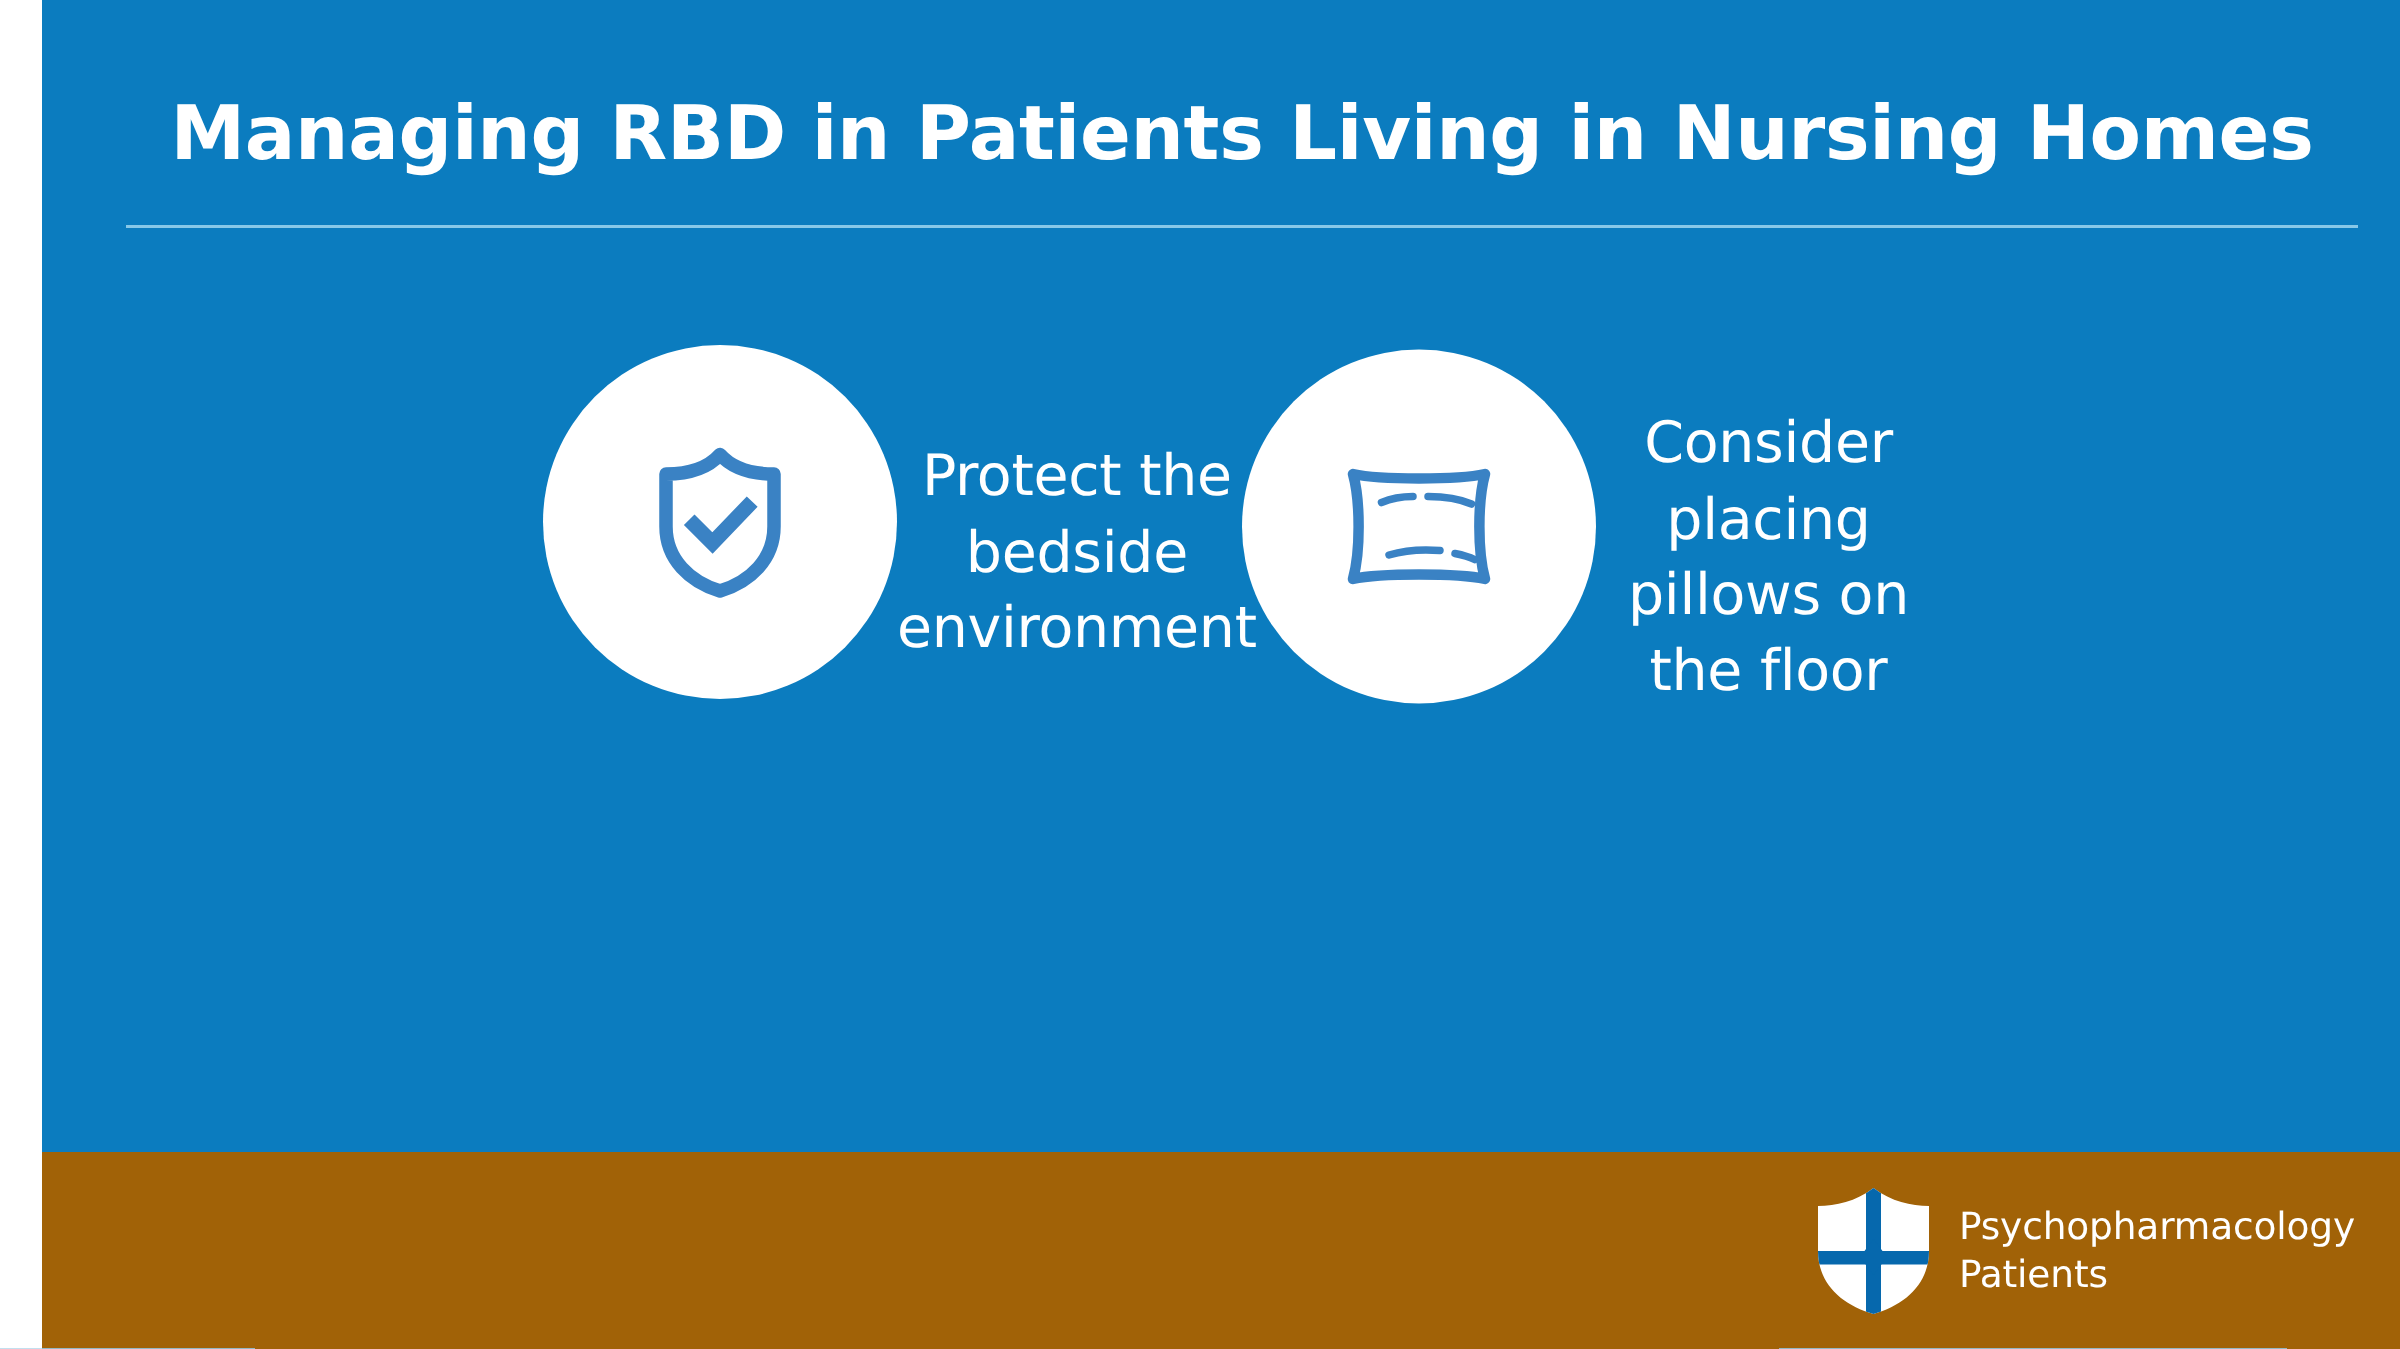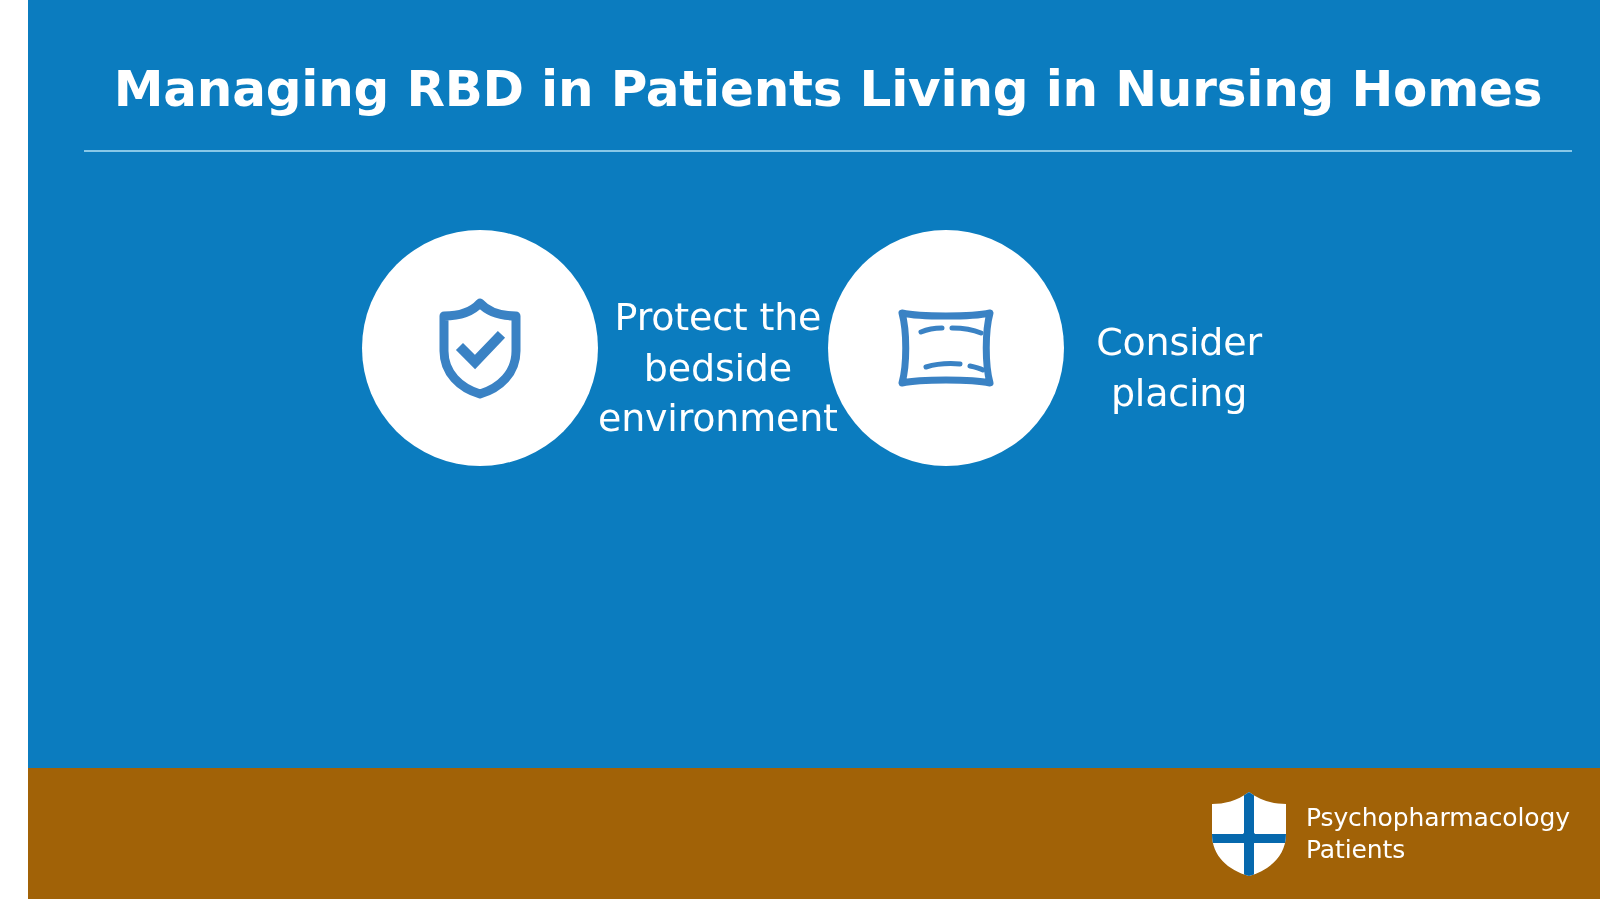--- a/index.html
+++ b/index.html
@@ -153,20 +153,21 @@
             <path d="M12 8 C30 12 82 12 100 8 C95 26 95 60 100 78 C82 74 30 74 12 78 C17 60 17 26 12 8 Z" stroke="#3a82c4" stroke-width="7" stroke-linejoin="round" stroke-linecap="round" fill="none"></path>
             <path d="M31 27 C38 24 46 23 52 23" stroke="#3a82c4" stroke-width="5" stroke-linecap="round" fill="none"></path>
             <path d="M62 23 C74 23 84 25 91 28" stroke="#3a82c4" stroke-width="5" stroke-linecap="round" fill="none"></path>
             <path d="M36 62 C46 59 58 58 70 59" stroke="#3a82c4" stroke-width="5" stroke-linecap="round" fill="none"></path>
             <path d="M80 61 C85 62 89 63 93 65" stroke="#3a82c4" stroke-width="5" stroke-linecap="round" fill="none"></path>
           </svg>
         </span>
       </div>
       <div class="card-caption">
         <span style="display: block;">Consider placing</span>
+        <span style="display: block;">pillows on the floor</span>
       </div>
     </div>
 
   </div>
 
   <div class="footer">
     <div class="brand">
       <span class="brand-mark">
         <svg width="78" height="88" viewBox="0 0 78 88" fill="none">
           <defs>

